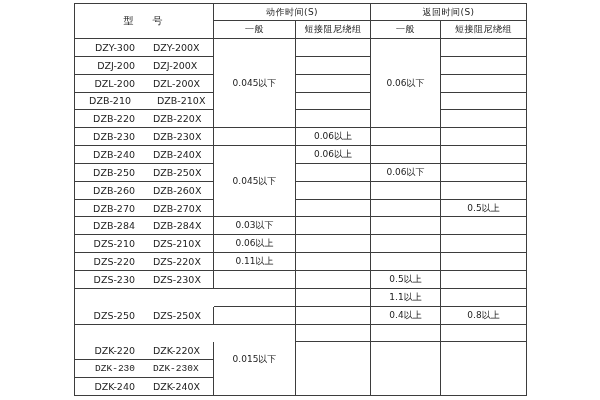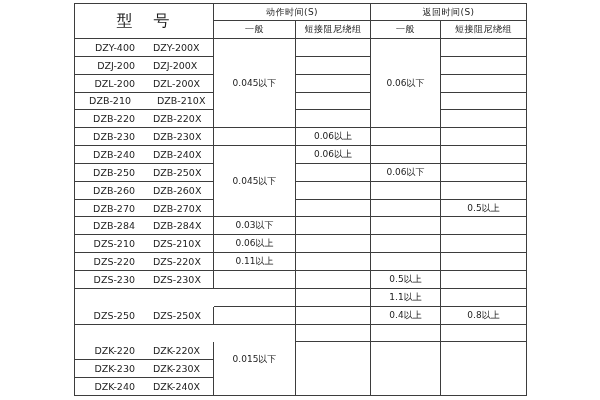--- a/index.html
+++ b/index.html
@@ -34,21 +34,21 @@
     border-bottom: 1px solid #3d3d3d;
     display: flex;
     align-items: center;
     justify-content: center;
     color: #1b1b1b;
     overflow: hidden;
     white-space: nowrap;
     background: #ffffff;
   }
   .hdr { font-size: 9px; letter-spacing: 0.5px; }
-  .model-hdr { font-size: 16px; word-spacing: 12px; letter-spacing: 2px; }
+  .model-hdr { font-size: 10px; word-spacing: 12px; letter-spacing: 2px; }
   .model-cell { font-size: 9.5px; }
   .model-cell .m0 {
     width: 50%; text-align: right; padding-right: 9px; box-sizing: border-box;
   }
   .model-cell .m1 {
     width: 50%; text-align: left; padding-left: 9px; box-sizing: border-box;
   }
   .val-cell { font-size: 9px; }
 </style>
 </head>
@@ -58,21 +58,21 @@
   <div class="grid" id="grid">
     <div class="cell hdr model-hdr" style="grid-area: 1 / 1 / 3 / 2;">型 号</div>
     <div class="cell hdr" style="grid-area: 1 / 4 / 2 / 6;">返回时间(S)</div>
     <div class="cell hdr" style="grid-area: 1 / 2 / 2 / 4;">动作时间(S)</div>
     <div class="cell hdr" style="grid-area: 2 / 2 / 3 / 3;">一般</div>
     <div class="cell hdr" style="grid-area: 2 / 3 / 3 / 4;">短接阻尼绕组</div>
     <div class="cell hdr" style="grid-area: 2 / 4 / 3 / 5;">一般</div>
     <div class="cell hdr" style="grid-area: 2 / 5 / 3 / 6;">短接阻尼绕组</div>
 
   <div class="cell model-cell" style="grid-area: 3 / 1 / 4 / 2;">
-        <span class="m0">DZY-400</span>
+        <span class="m0">DZY-300</span>
         <span class="m1">DZY-200X</span>
       </div>
       <div class="cell model-cell" style="grid-area: 4 / 1 / 5 / 2;">
         <span class="m0">DZJ-200</span>
         <span class="m1">DZJ-200X</span>
       </div>
       <div class="cell model-cell" style="grid-area: 5 / 1 / 6 / 2;">
         <span class="m0">DZL-200</span>
         <span class="m1">DZL-200X</span>
       </div>
@@ -121,21 +121,21 @@
         <span class="m1">DZS-230X</span>
       </div>
       <div class="cell model-cell" style="grid-area: 18 / 1 / 19 / 2;">
         <span class="m0">DZS-250</span>
         <span class="m1">DZS-250X</span>
       </div>
       <div class="cell model-cell" style="grid-area: 20 / 1 / 21 / 2;">
         <span class="m0">DZK-220</span>
         <span class="m1">DZK-220X</span>
       </div>
-      <div class="cell model-cell" style="grid-area: 21 / 1 / 22 / 2;">
+      <div class="cell model-cell" style="grid-area: 21 / 1 / 22 / 2; font-family: Liberation Mono, monospace;">
         <span class="m0">DZK-230</span>
         <span class="m1">DZK-230X</span>
       </div>
       <div class="cell model-cell" style="grid-area: 22 / 1 / 23 / 2;">
         <span class="m0">DZK-240</span>
         <span class="m1">DZK-240X</span>
       </div>
       <div class="cell val-cell" style="grid-area: 3 / 2 / 8 / 3;">0.045以下</div>
       <div class="cell val-cell" style="grid-area: 8 / 2 / 9 / 3;"></div>
       <div class="cell val-cell" style="grid-area: 9 / 2 / 13 / 3;">0.045以下</div>

